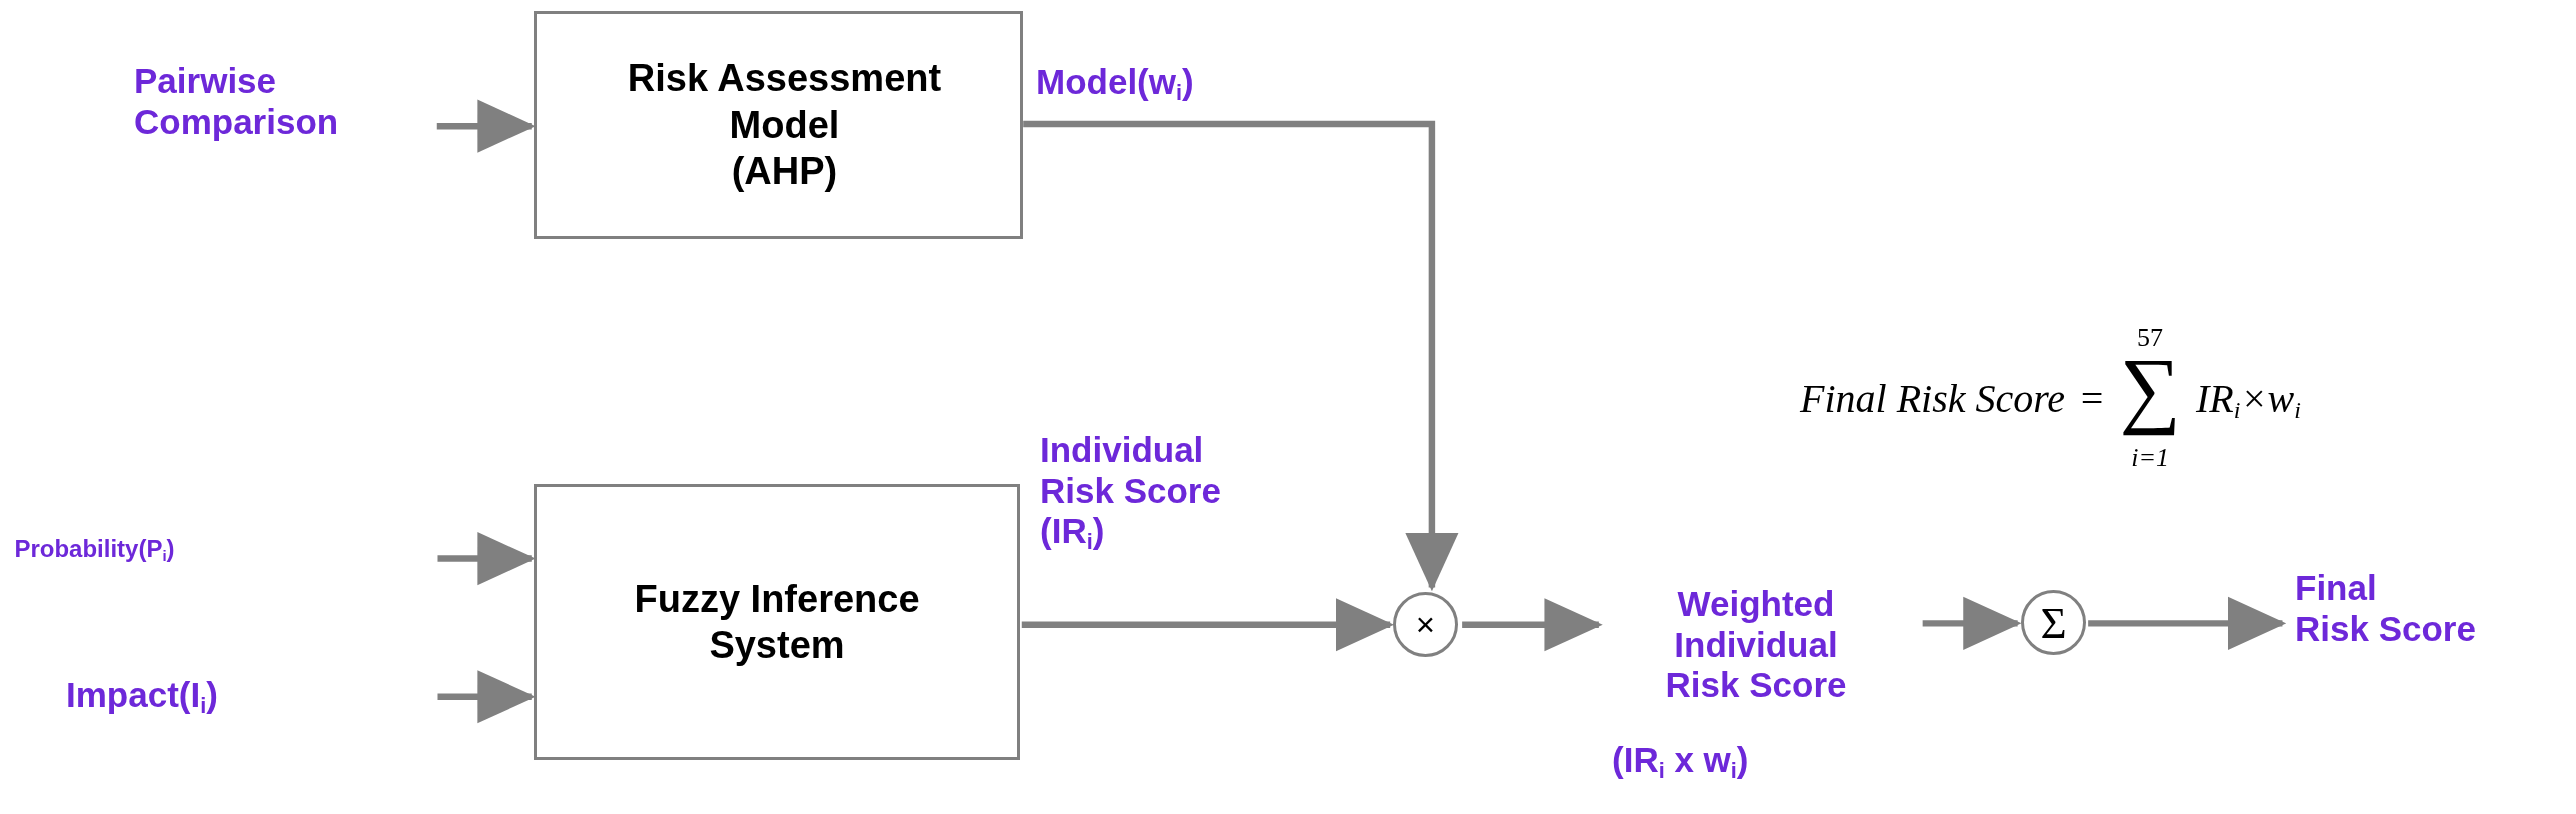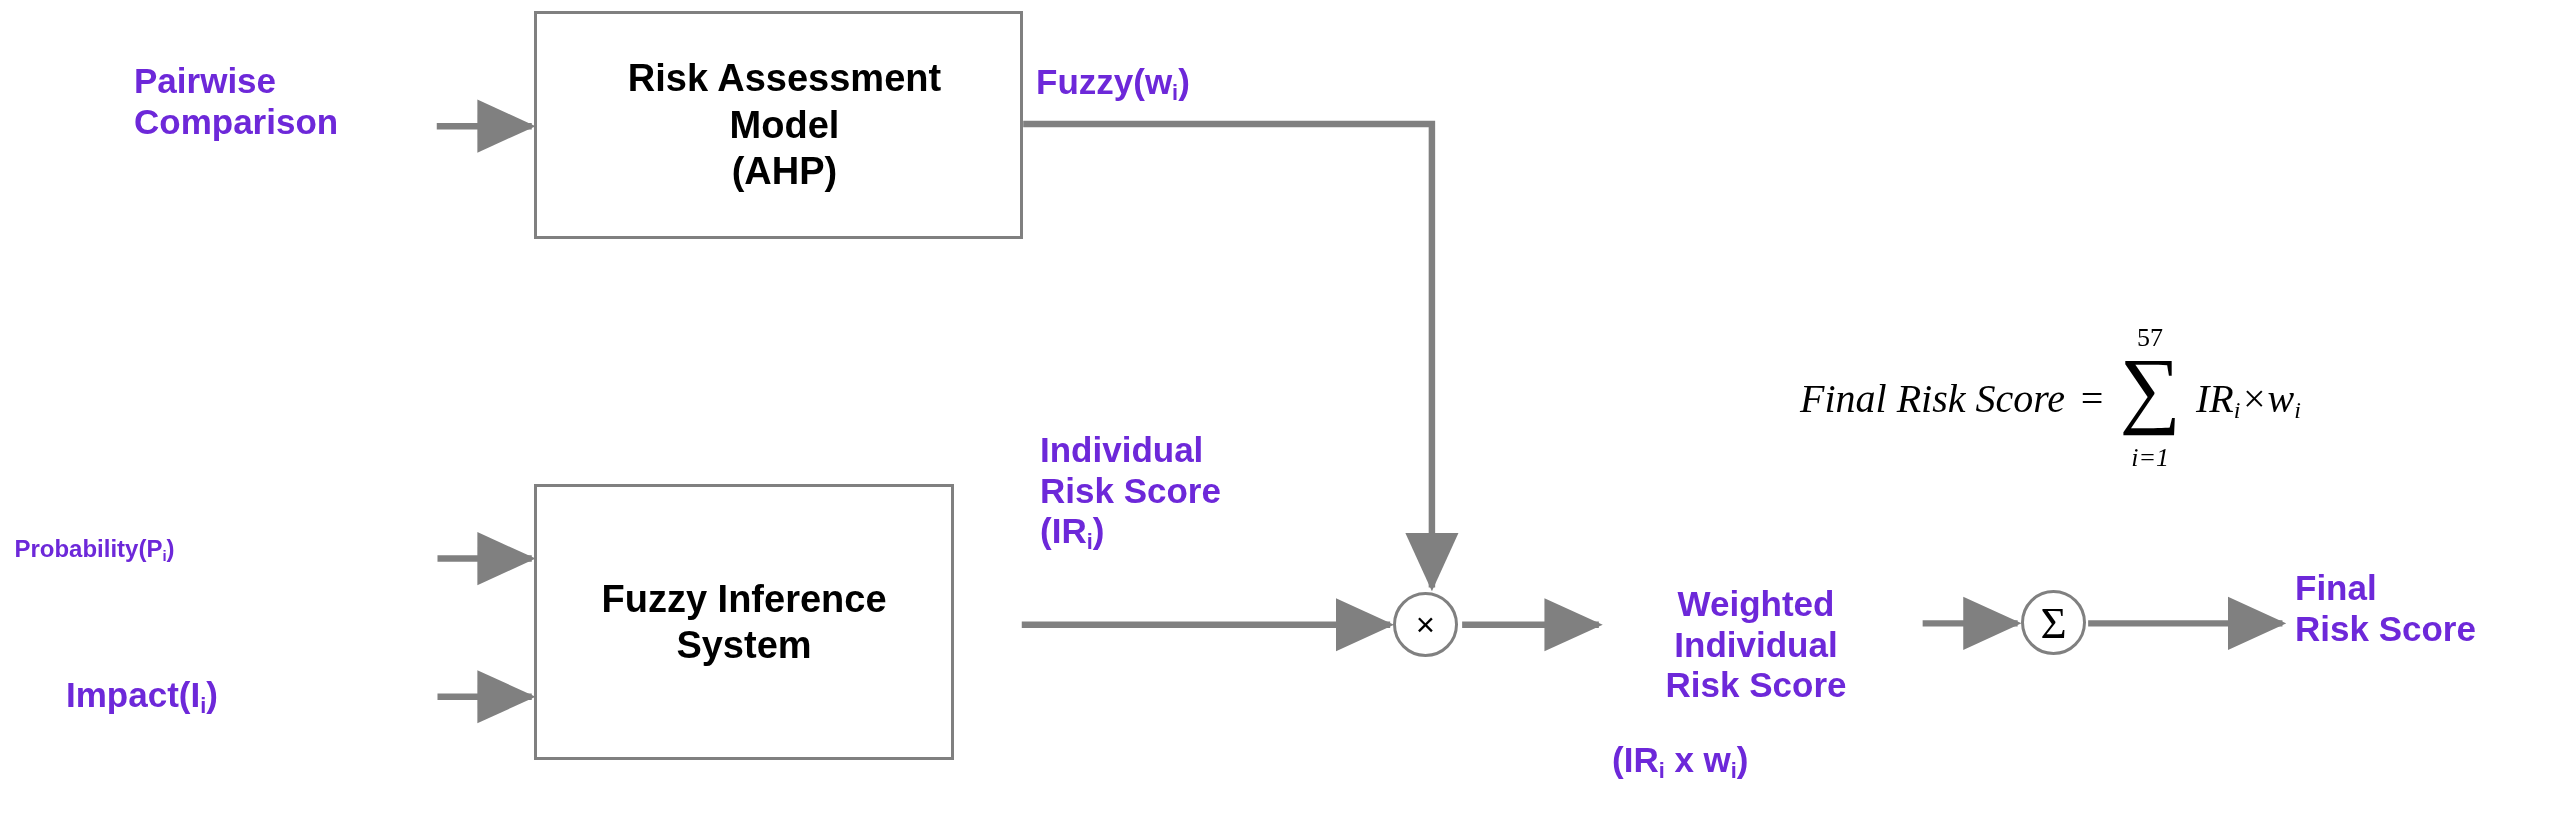--- a/index.html
+++ b/index.html
@@ -50,21 +50,21 @@
     align-items: center;
     justify-content: center;
     text-align: center;
     font-family: "Liberation Sans", sans-serif;
     font-weight: bold;
     color: #000000;
     line-height: 1.22;
     white-space: pre-line;
   }
   #box-ahp { left: 534px; top: 10.8px; width: 489px; height: 228px; font-size: 38px; padding-left: 12px; }
-  #box-fis { left: 534px; top: 484px; width: 420px; height: 276px; font-size: 38px; }
+  #box-fis { left: 534px; top: 484px; width: 486px; height: 276px; font-size: 38px; }
 
   
   .opcircle {
     position: absolute;
     box-sizing: border-box;
     border: 3.6px solid #808080;
     border-radius: 50%;
     background: #ffffff;
     display: flex;
     align-items: center;
@@ -179,21 +179,21 @@
 
   <div class="lbl" id="lbl-impact"><span>Impact(I</span><sub>i</sub><span>)</span></div>
 
   <div class="procbox" id="box-ahp">Risk Assessment
 Model
 (AHP)</div>
 
   <div class="procbox" id="box-fis">Fuzzy Inference
 System</div>
 
-  <div class="lbl" id="lbl-weight"><span>Fuzzy(w</span><sub>i</sub><span>)</span></div>
+  <div class="lbl" id="lbl-weight"><span>Model(w</span><sub>i</sub><span>)</span></div>
 
   <div class="lbl" id="lbl-individual"><span>Individual
 Risk Score
 (IR</span><sub>i</sub><span>)</span></div>
 
   <div class="opcircle" id="op-multiply">×</div>
 
   <div class="opcircle" id="op-sum">Σ</div>
 
   <div class="lbl" id="lbl-weighted">Weighted

